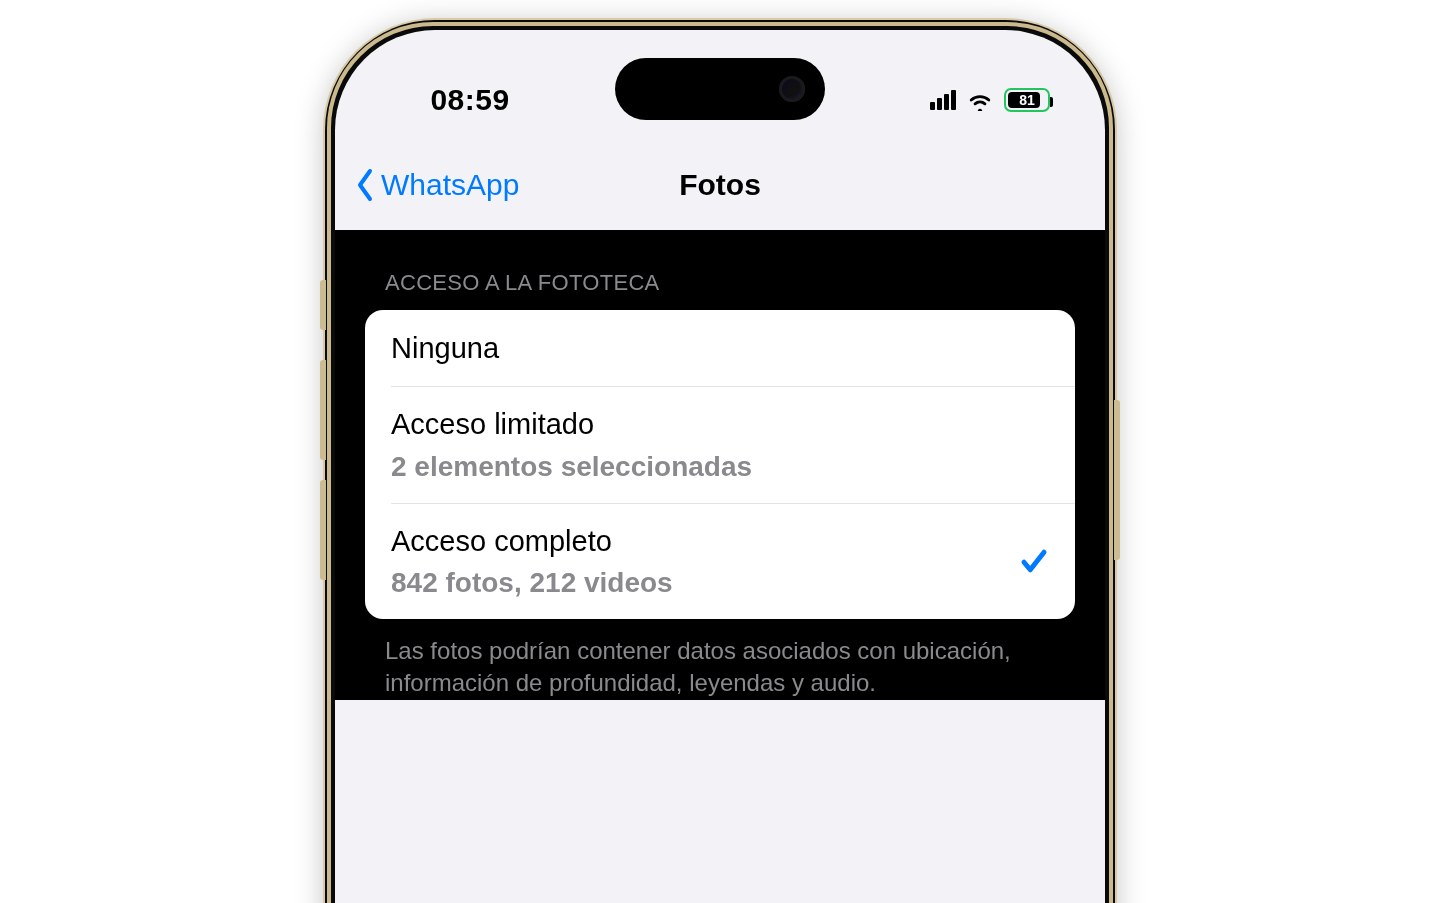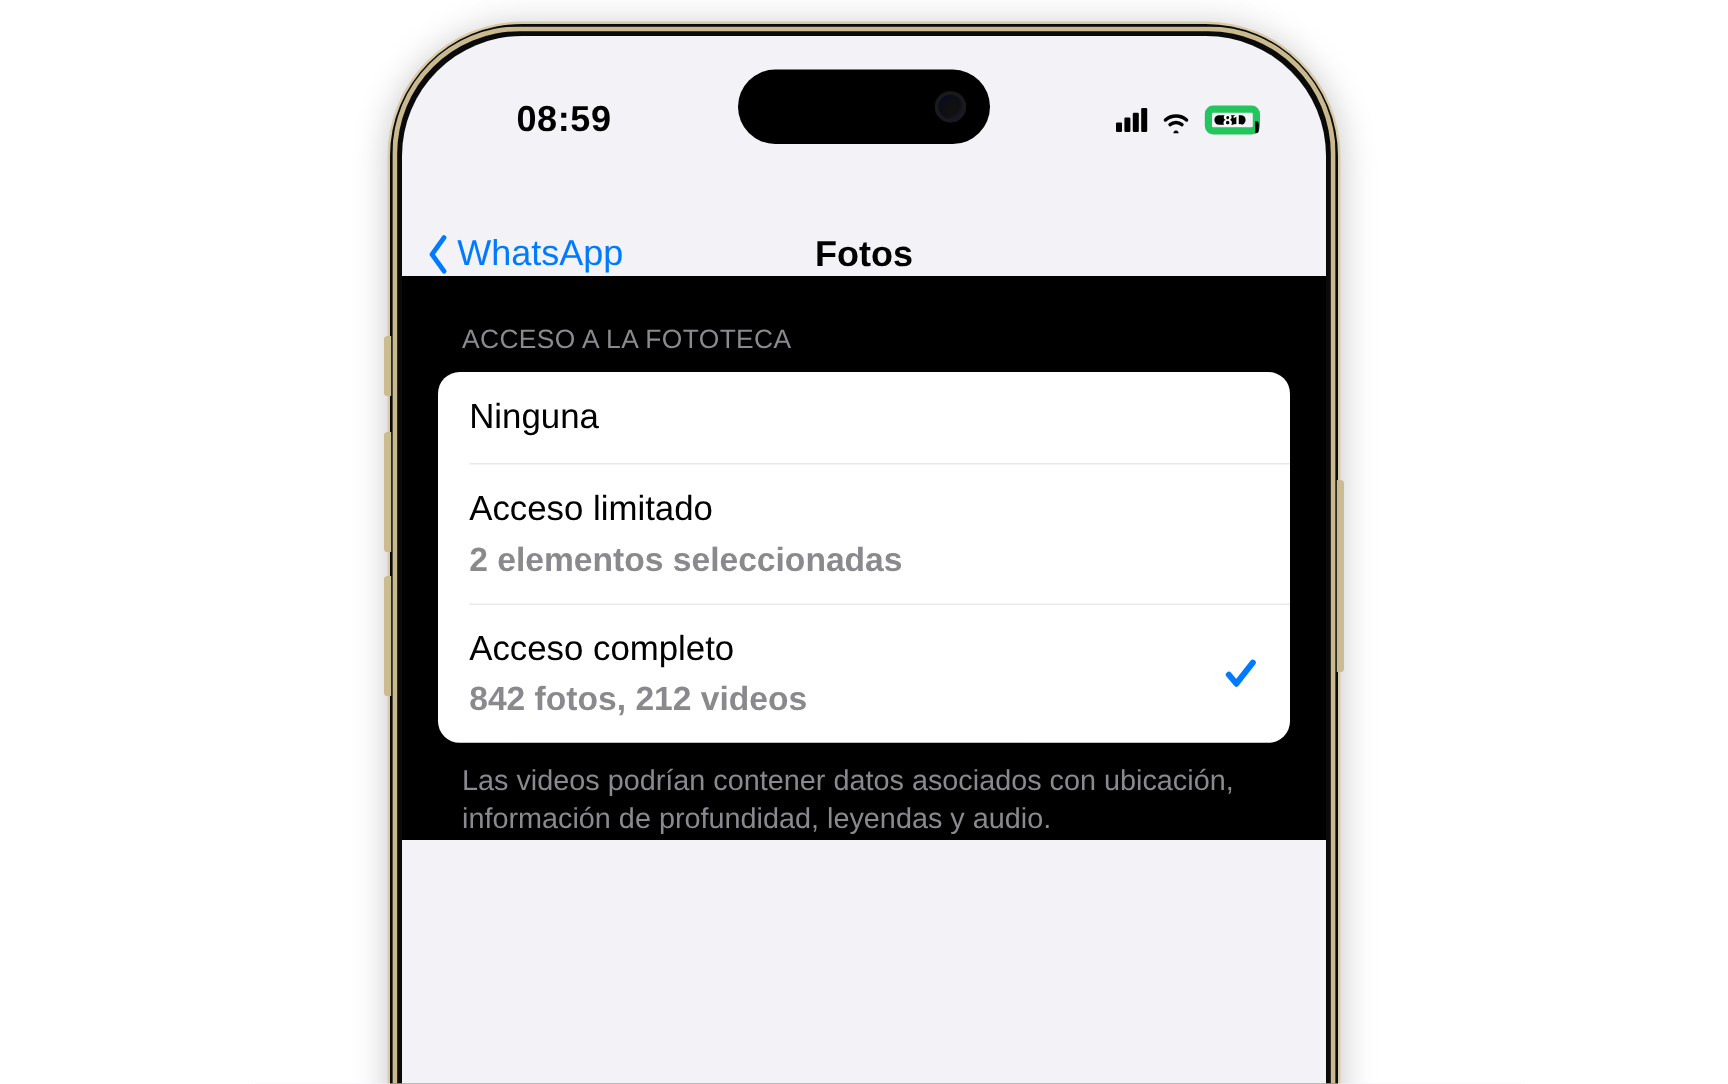--- a/index.html
+++ b/index.html
@@ -93,39 +93,39 @@
     align-items: center;
     gap: 10px;
     width: 160px;
     justify-content: flex-end;
   }
   .cell-icon { display:flex; align-items:flex-end; gap:2px; height:20px; }
   .cell-bar { width:5px; background:#000; border-radius:1px; }
   .cell-bar.b1{height:8px}.cell-bar.b2{height:12px}.cell-bar.b3{height:16px}.cell-bar.b4{height:20px}
   .wifi-svg { width: 28px; height: 22px; }
   .battery {
-    width: 46px; height: 24px; border: 6px solid #22c55e; border-radius: 7px;
+    width: 46px; height: 24px; border: 2px solid #22c55e; border-radius: 7px;
     position: relative; padding:2px;
     display:flex; align-items:center; justify-content:center;
   }
   .battery::after {
     content:""; position:absolute; right:-5px; top:7px; width:3px; height:10px;
     background:#000; border-radius:0 2px 2px 0;
   }
   .battery-fill {
     position:absolute; left:2px; top:2px; bottom:2px;
     background:#000; border-radius:4px;
   }
   .battery-txt {
     position:relative; z-index:2; font-size:14px; font-weight:700; color:#fff;
   }
   .nav-bar {
     height: 90px;
     display: flex;
-    align-items: flex-end;
+    align-items: center;
     position: relative;
     padding: 0 20px;
   }
   .back-btn {
     display: flex;
     align-items: center;
     gap: 4px;
     color: #007aff;
     font-size: 30px;
     font-weight: 400;
@@ -261,18 +261,18 @@
               <div class="item-title">Acceso completo</div>
               <div class="item-sub">842 fotos, 212 videos</div>
             </div>
             <svg class="check-svg" viewBox="0 0 24 24">
               <polyline points="4,13 9,19 20,5"></polyline>
             </svg>
           </div>
 
         </div>
 
-        <div class="section-footer">Las videos podrían contener datos asociados con ubicación, información de profundidad, leyendas y audio.</div>
+        <div class="section-footer">Las fotos podrían contener datos asociados con ubicación, información de profundidad, leyendas y audio.</div>
       </div>
 
     </div>
   </div>
 </div>
 
 </body></html>

